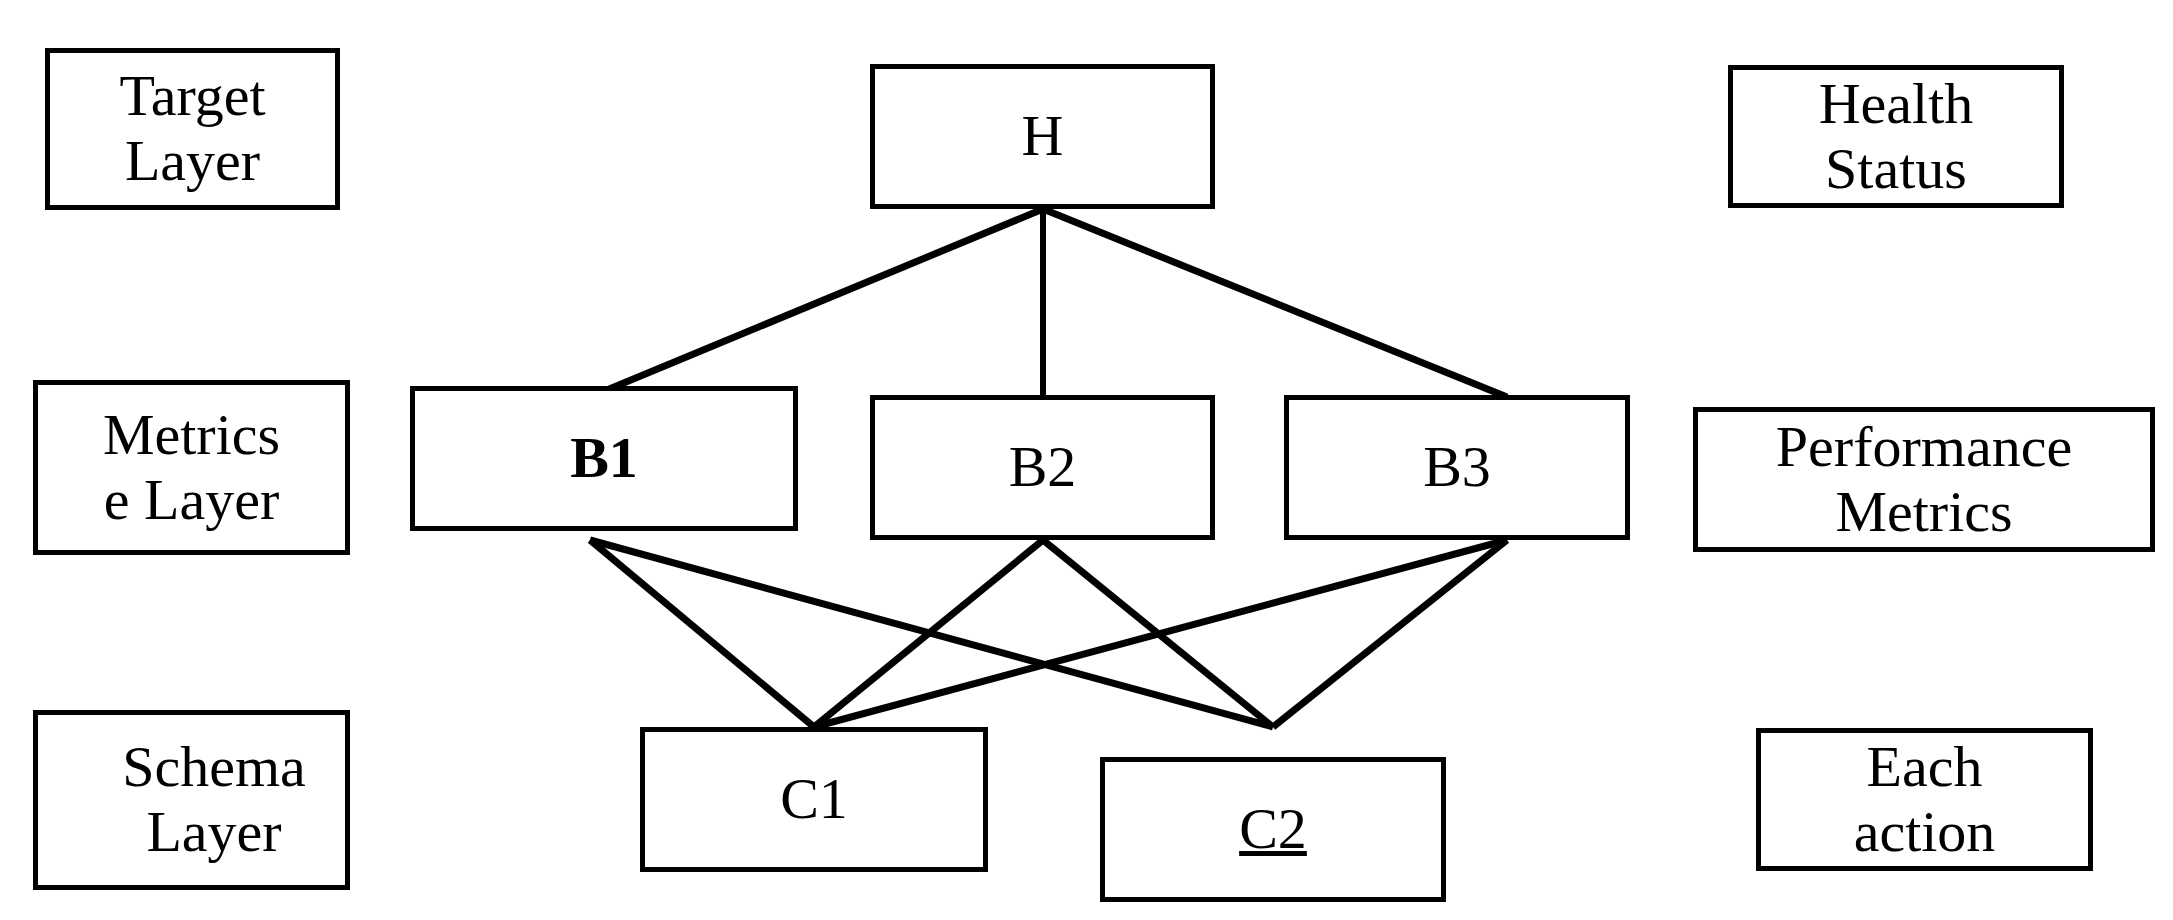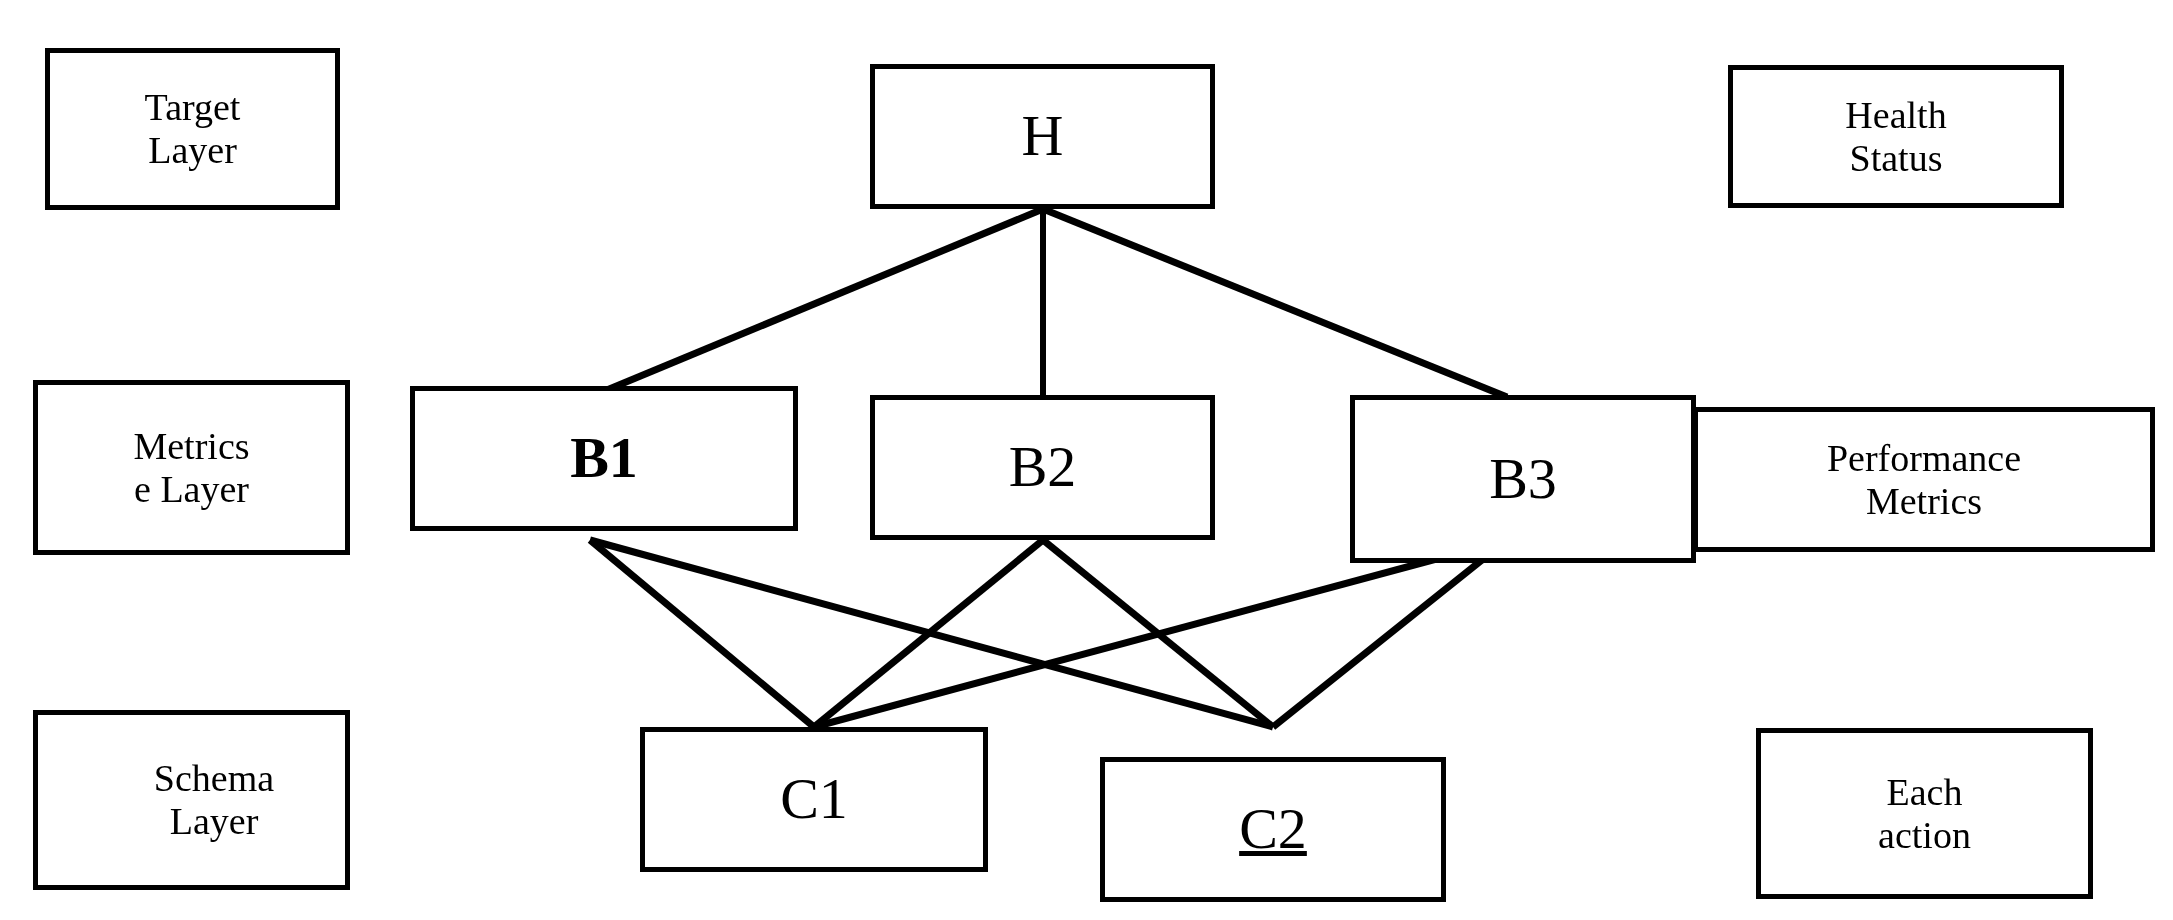--- a/index.html
+++ b/index.html
@@ -37,21 +37,21 @@
     z-index: 2;
   }
   .node-label {
     display: block;
     width: 100%;
     padding: 0 6px;
     box-sizing: border-box;
     white-space: pre-line;
   }
   .node-core { font-size: 58px; }
-  .node-side { font-size: 38px; justify-content: center; }
+  .node-side { font-size: 58px; justify-content: center; }
   .node-side .node-label { word-break: break-all; }
 </style>
 </head>
 <body>
 
 <div id="canvas">
   <svg id="edge-layer" viewBox="0 0 2173 920">
       <line x1="1043" y1="209" x2="590" y2="397" stroke="#000000" stroke-width="7" stroke-linecap="butt"></line>
       <line x1="1043" y1="209" x2="1043" y2="397" stroke="#000000" stroke-width="6" stroke-linecap="butt"></line>
       <line x1="1043" y1="209" x2="1507" y2="397" stroke="#000000" stroke-width="7" stroke-linecap="butt"></line>
@@ -65,21 +65,21 @@
   <div id="node-layer">
       <div class="node node-core" style="left: 870px; top: 64px; width: 345px; height: 145px;">
         <span class="node-label">H</span>
       </div>
       <div class="node node-core" style="left: 410px; top: 386px; width: 388px; height: 145px; font-weight: bold;">
         <span class="node-label">B1</span>
       </div>
       <div class="node node-core" style="left: 870px; top: 395px; width: 345px; height: 145px;">
         <span class="node-label">B2</span>
       </div>
-      <div class="node node-core" style="left: 1350px; top: 395px; width: 346px; height: 168px;">
+      <div class="node node-core" style="left: 1284px; top: 395px; width: 346px; height: 145px;">
         <span class="node-label">B3</span>
       </div>
       <div class="node node-core" style="left: 640px; top: 727px; width: 348px; height: 145px;">
         <span class="node-label">C1</span>
       </div>
       <div class="node node-core" style="left: 1100px; top: 757px; width: 346px; height: 145px; text-decoration: underline;">
         <span class="node-label">C2</span>
       </div>
     </div>
   <div id="side-label-layer">
@@ -96,18 +96,18 @@
 e Layer</span>
       </div>
       <div class="node node-side" style="left: 1693px; top: 407px; width: 462px; height: 145px;">
         <span class="node-label">Performance
 Metrics</span>
       </div>
       <div class="node node-side" style="left: 33px; top: 710px; width: 317px; height: 180px; padding-left: 45px;">
         <span class="node-label">Schema
 Layer</span>
       </div>
-      <div class="node node-side" style="left: 1756px; top: 728px; width: 337px; height: 171px;">
+      <div class="node node-side" style="left: 1756px; top: 728px; width: 337px; height: 143px;">
         <span class="node-label">Each
 action</span>
       </div>
     </div>
 </div>
 
 </body></html>

